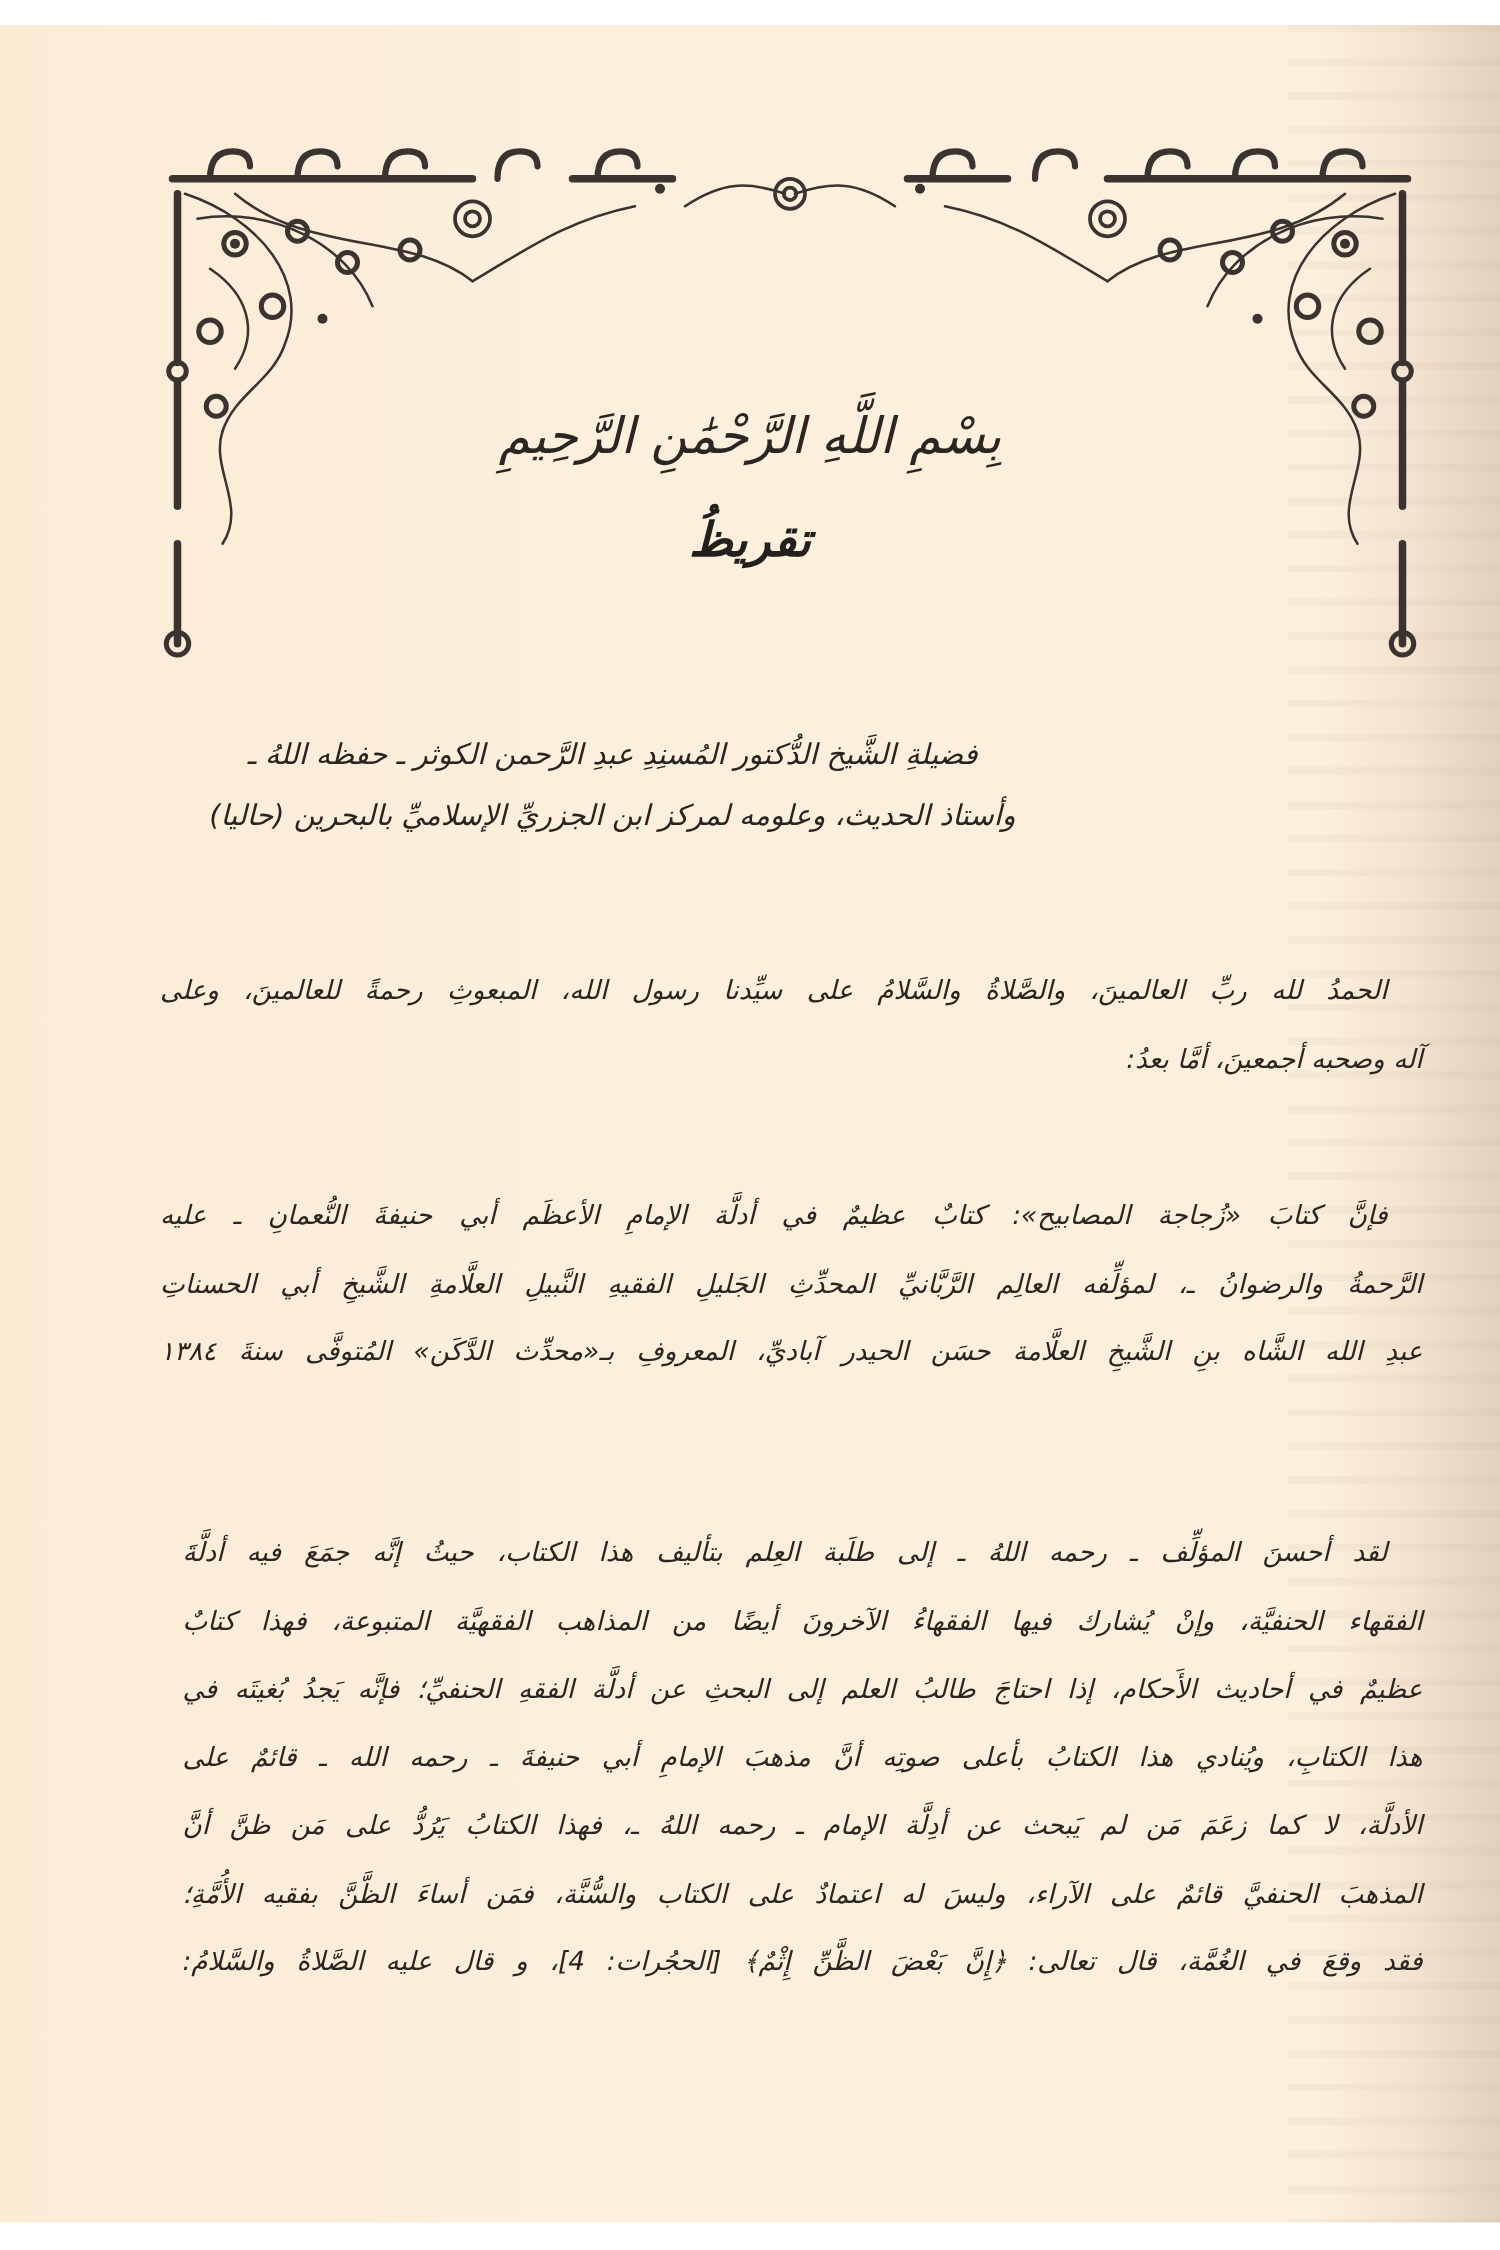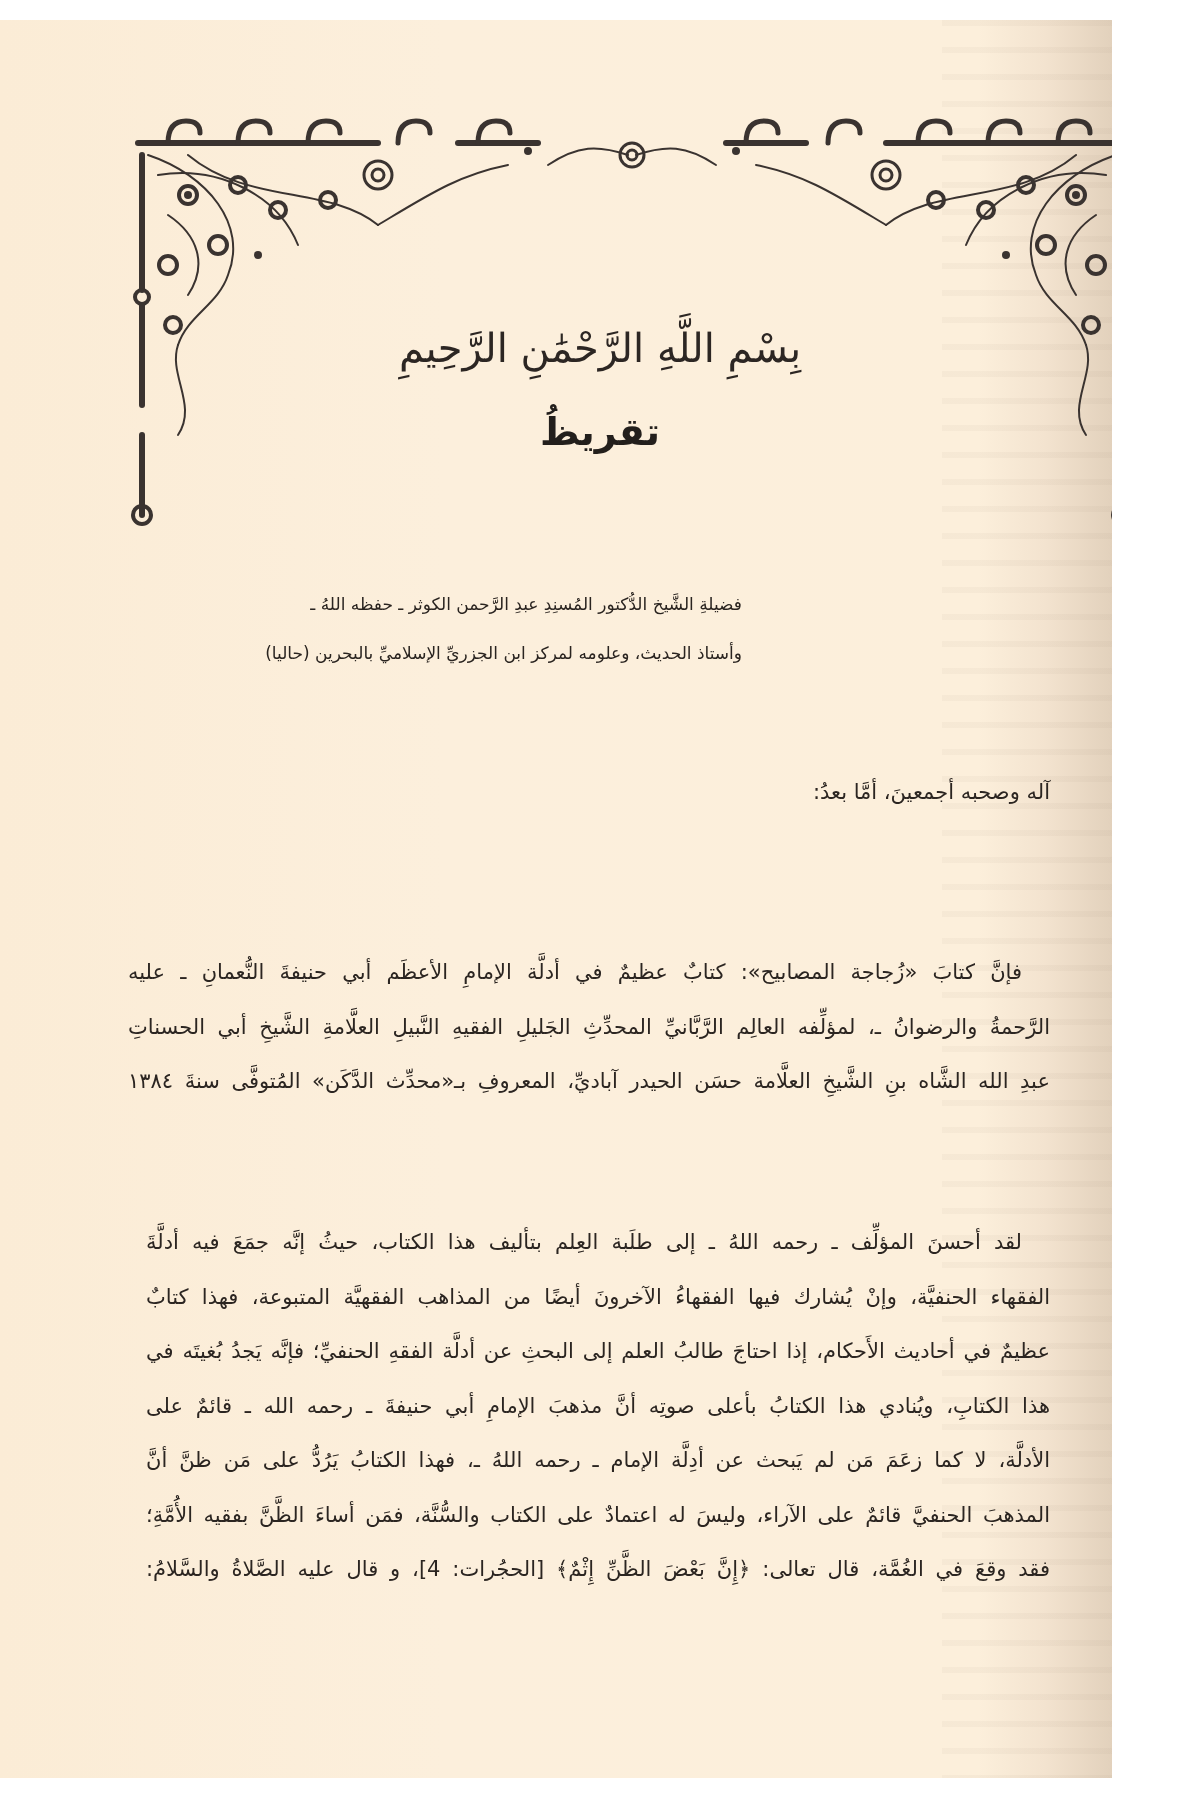--- a/index.html
+++ b/index.html
@@ -7,24 +7,25 @@
       padding: 0;
       width: 1200px;
       height: 1800px;
       background: #ffffff;
       overflow: hidden;
     }
     .page {
       position: absolute;
       left: 0;
       top: 20px;
-      width: 1112px;
+      width: 1200px;
       height: 1758px;
       background: linear-gradient(to right, #fbecd6 0%, #fcefdc 40%, #fcefdb 88%, #f3e3cf 94%, #e2d1bc 100%);
       overflow: hidden;
+      font-style: italic;
     }
     .frame {
       position: absolute;
       left: 128px;
       top: 95px;
       width: 1008px;
       height: 420px;
     }
     .frame svg {
       width: 100%;
@@ -54,23 +55,23 @@
       font-weight: bold;
       font-size: 38px;
       color: #231f1c;
     }
     .endorser {
       position: absolute;
       right: 370px;
       top: 560px;
       width: 680px;
       direction: rtl;
-      text-align: right;
+      text-align: center;
       font-family: "DejaVu Sans", sans-serif;
-      font-size: 17px;
+      font-size: 23px;
       line-height: 49px;
       color: #2a2420;
     }
     .endorser div { white-space: nowrap; }
     .body-text {
       position: absolute;
       right: 62px;
       left: 128px;
       direction: rtl;
       font-family: "DejaVu Sans", sans-serif;
@@ -206,20 +207,21 @@
   <div class="basmala">بِسْمِ اللَّهِ الرَّحْمَٰنِ الرَّحِيمِ</div>
   <div class="heading">تقريظُ</div>
 
   <div class="endorser">
     <div>فضيلةِ الشَّيخ الدُّكتور المُسنِدِ عبدِ الرَّحمن الكوثر ـ حفظه اللهُ ـ</div>
     <div>وأستاذ الحديث، وعلومه لمركز ابن الجزريِّ الإسلاميِّ بالبحرين (حاليا)</div>
   </div>
 
   <div class="body-text" id="p1">
     <p>
+      <span class="line indent">الحمدُ لله ربِّ العالمينَ، والصَّلاةُ والسَّلامُ على سيِّدنا رسول الله، المبعوثِ رحمةً للعالمينَ، وعلى</span>
       <span class="line last">آله وصحبه أجمعينَ، أمَّا بعدُ:</span>
     </p>
   </div>
 
   <div class="body-text" id="p2">
     <p>
       <span class="line indent">فإنَّ كتابَ «زُجاجة المصابيح»: كتابٌ عظيمٌ في أدلَّة الإمامِ الأعظَم أبي حنيفةَ النُّعمانِ ـ عليه</span>
       <span class="line">الرَّحمةُ والرضوانُ ـ، لمؤلِّفه العالِم الرَّبَّانيِّ المحدِّثِ الجَليلِ الفقيهِ النَّبيلِ العلَّامةِ الشَّيخِ أبي الحسناتِ</span>
       <span class="line">عبدِ الله الشَّاه بنِ الشَّيخِ العلَّامة حسَن الحيدر آباديِّ، المعروفِ بـ«محدِّث الدَّكَن» المُتوفَّى سنةَ ١٣٨٤</span>
     </p>

